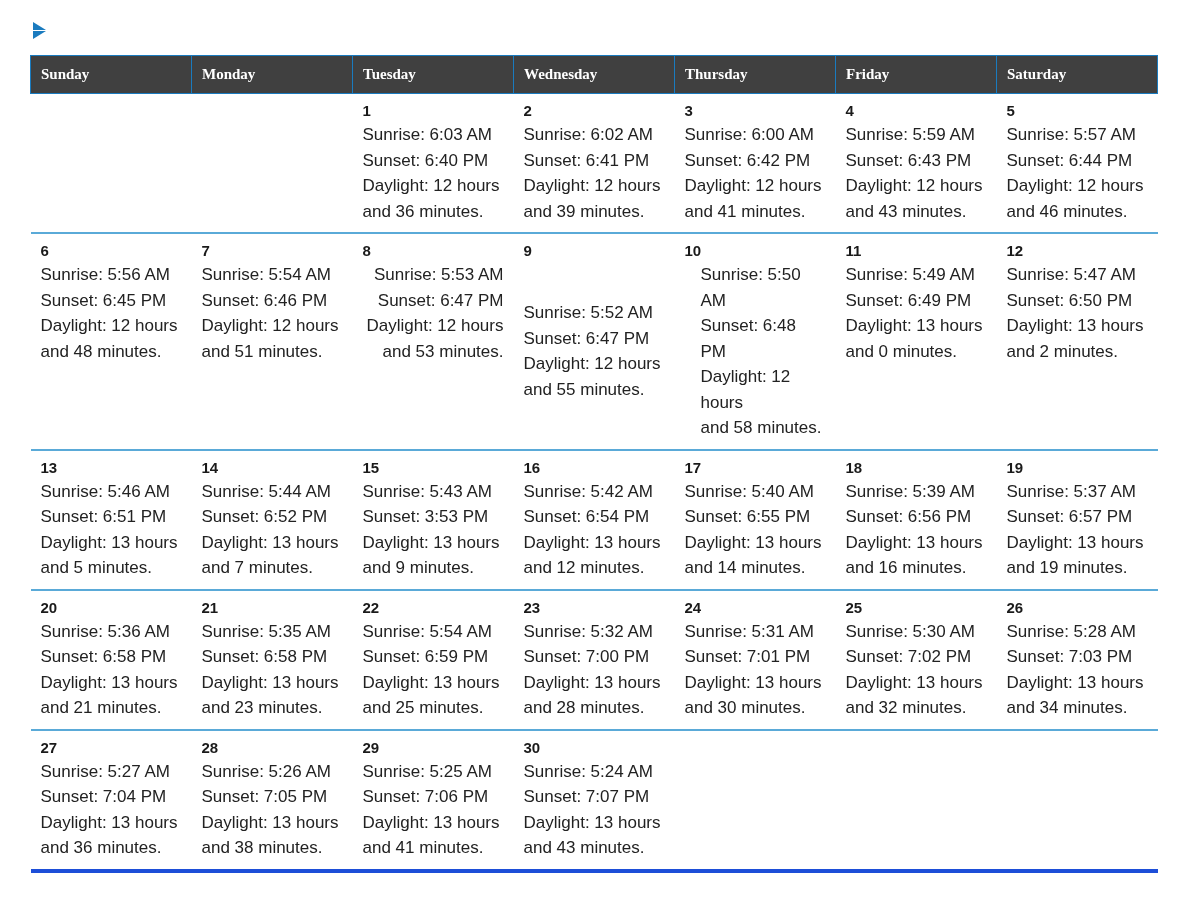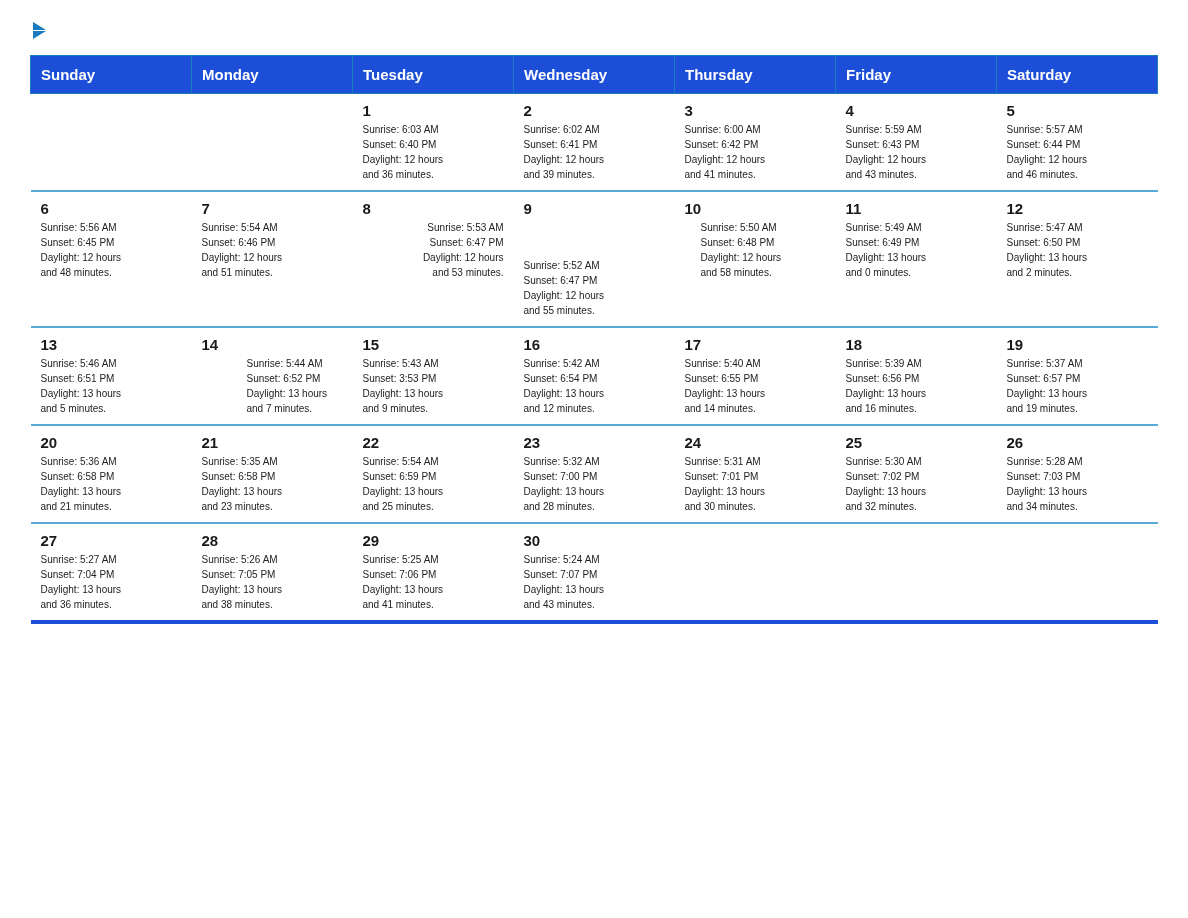--- a/index.html
+++ b/index.html
@@ -42,21 +42,22 @@
     .title-location {
       font-size: 22px;
       color: #333;
       margin-top: 4px;
     }
     table {
       width: 100%;
       border-collapse: collapse;
     }
     thead tr {
-      background-color: #1d4ed8;
+      background-color: #404040;
+      font-family: Liberation Serif, serif;
     }
     thead th {
       color: #fff;
       font-size: 15px;
       font-weight: bold;
       padding: 10px 10px;
       text-align: left;
       border: 1px solid #1a7bbf;
     }
     tbody tr {
@@ -71,21 +72,21 @@
       width: 14.28%;
     }
     .day-number {
       font-size: 15px;
       font-weight: bold;
       color: #1a1a1a;
       display: block;
       margin-bottom: 3px;
     }
     .day-info {
-      font-size: 10px;
+      font-size: 17px;
       color: #222;
       line-height: 1.5;
     }
     tbody tr:last-child {
       border-bottom: 4px solid #1d4ed8;
     }
   </style>
 </head>
 <body>
 
@@ -214,21 +215,21 @@
       <tr>
         <td>
           <span class="day-number">13</span>
           <div class="day-info" style="white-space: pre-line;">Sunrise: 5:46 AM
 Sunset: 6:51 PM
 Daylight: 13 hours
 and 5 minutes.</div>
         </td>
         <td>
           <span class="day-number">14</span>
-          <div class="day-info" style="white-space: pre-line; margin-left: 45px;">Sunrise: 5:44 AM
+          <div class="day-info" style="white-space: pre-line;">Sunrise: 5:44 AM
 Sunset: 6:52 PM
 Daylight: 13 hours
 and 7 minutes.</div>
         </td>
         <td>
           <span class="day-number">15</span>
           <div class="day-info" style="white-space: pre-line;">Sunrise: 5:43 AM
 Sunset: 3:53 PM
 Daylight: 13 hours
 and 9 minutes.</div>

